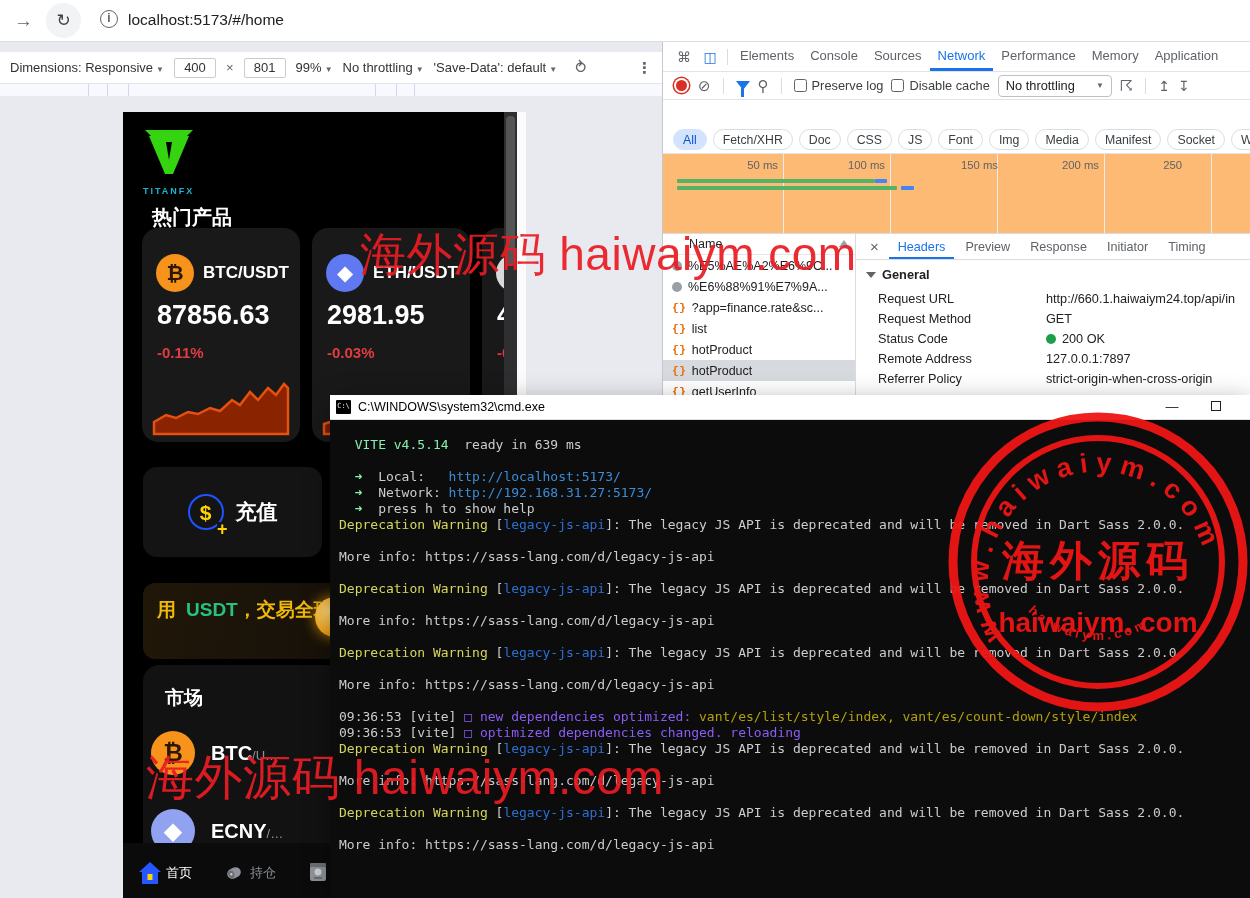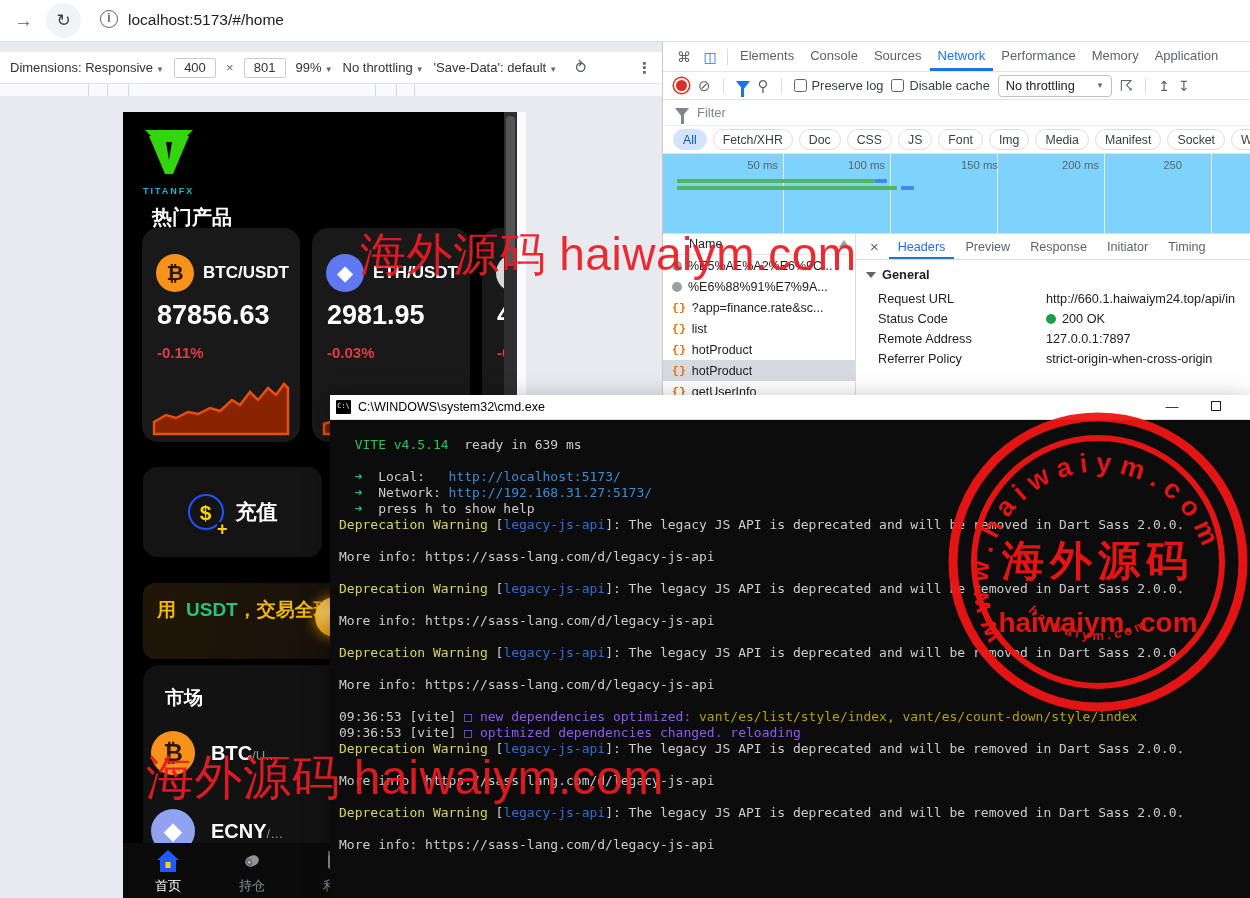--- a/index.html
+++ b/index.html
@@ -62,21 +62,21 @@
 
   .market { left:20px; top:553px; width:345px; height:233px; border-radius:16px 16px 0 0; background:#121212; overflow:hidden; }
   .mkt-title { position:absolute; left:22px; top:20px; font-size:19px; }
   .mrow { position:absolute; left:8px; width:330px; height:60px; display:flex; align-items:center; gap:16px; }
   .mrow .coin { width:44px; height:44px; font-size:24px; }
   .mpair { color:#fff; font-weight:bold; font-size:20px; }
   .msuffix { color:#8d929c; font-size:13px; font-weight:normal; }
   .mspark { margin-left:auto; margin-right:4px; }
 
   #bottom-nav { left:0; top:731px; width:381px; height:55px; background:#0b0b0c; display:flex; padding-left:14px; gap:22px; }
-  .nav-item { width:62px; display:flex; flex-direction:column; align-items:center; padding-top:5px; gap:3px; }
+  .nav-item { width:62px; display:flex; flex-direction:row; align-items:center; padding-top:5px; gap:3px; }
   .nav-label { font-size:13px; color:#8a8f98; }
   .nav-item.active .nav-label { color:#fff; }
   .nav-ico { width:26px; height:26px; display:flex; align-items:center; justify-content:center; }
 
   
   #devtools { left:662px; top:42px; width:588px; height:856px; background:#fff; border-left:1px solid #c5c8cc; z-index:3; font-size:13px; color:#3c4043; }
   #dt-tabs { position:absolute; left:0; top:0; width:588px; height:30px; display:flex; align-items:center; border-bottom:1px solid #e0e3e7; overflow:hidden; padding-left:8px; }
   .dt-ic { width:26px; text-align:center; font-size:14px; color:#5f6368; flex:0 0 auto; }
   .dt-ic.blue { color:#1a73e8; }
   .vdiv { width:1px; height:16px; background:#dadce0; margin:0 4px; flex:0 0 auto; }
@@ -92,21 +92,21 @@
   .chk { width:13px; height:13px; border:1.4px solid #5f6368; border-radius:2.5px; background:#fff; }
   .chk-wrap { display:flex; align-items:center; gap:5px; font-size:12.8px; color:#3c4043; }
   .throttle-sel { display:flex; align-items:center; justify-content:space-between; width:114px; height:22px; border:1px solid #bdc1c6; border-radius:4px; padding:0 7px; font-size:12.8px; color:#202124; background:#fff; }
   .arrow-io { font-size:14px; color:#5f6368; }
 
   #filter-row { position:absolute; left:0; top:58px; width:588px; height:26px; display:flex; align-items:center; gap:8px; padding:0 12px; border-bottom:1px solid #eceef1; color:#80868b; }
   #chips { position:absolute; left:0; top:84px; width:588px; height:28px; display:flex; align-items:center; gap:6px; padding:0 10px; border-bottom:1px solid #e0e3e7; overflow:hidden; }
   .chip { font-size:12.3px; color:#3c4043; border:1px solid #dadce0; border-radius:11px; padding:2.5px 9px; white-space:nowrap; background:#fff; }
   .chip.active { background:#d3e3fd; border-color:#d3e3fd; color:#0b57d0; }
 
-  #timeline { position:absolute; left:0; top:112px; width:588px; height:80px; background:#7dd3fc; border-bottom:1px solid #dadce0; overflow:hidden; }
+  #timeline { position:absolute; left:0; top:112px; width:588px; height:80px; background:#fdba74; border-bottom:1px solid #dadce0; overflow:hidden; }
   .tick-line { position:absolute; top:0; width:1px; height:80px; background:#ebedf0; }
   .tick-label { position:absolute; top:5px; font-size:11.3px; color:#5f6368; transform:translateX(-100%); padding-right:5px; white-space:nowrap; }
   .wbar { position:absolute; height:4px; border-radius:1px; }
 
   #req-panel { position:absolute; left:0; top:192px; width:193px; height:664px; border-right:1px solid #dadce0; overflow:hidden; }
   #req-head { height:21px; line-height:21px; padding-left:26px; font-size:12.5px; color:#202124; border-bottom:1px solid #e4e6e9; position:relative; }
   .scroll-up { position:absolute; right:6px; top:6px; width:0; height:0; border-left:5px solid transparent; border-right:5px solid transparent; border-bottom:7px solid #9aa0a6; }
   .req-row { height:21px; display:flex; align-items:center; gap:6px; padding-left:9px; font-size:12.5px; color:#202124; white-space:nowrap; overflow:hidden; }
   .req-row.selected { background:#d6d9dd; }
   .ric-json { color:#e8710a; font-weight:bold; font-size:11.5px; font-family:"Liberation Mono",monospace; }
@@ -129,21 +129,21 @@
   #cmd { left:330px; top:395px; width:920px; height:503px; z-index:4; box-shadow:0 6px 24px rgba(0,0,0,.35); }
   #cmd-title { position:absolute; left:0; top:0; width:920px; height:25px; background:#fff; display:flex; align-items:center; padding-left:6px; gap:7px; border-bottom:1px solid #dfdfdf; }
   .cmd-ico { width:15px; height:14px; background:#000; color:#e8e8e8; font-size:7px; line-height:13px; text-align:center; font-family:"DejaVu Sans Mono",monospace; border-radius:1px; }
   .cmd-title-txt { font-size:12.5px; color:#000; }
   .win-btn { position:absolute; top:0; width:36px; height:25px; text-align:center; line-height:23px; color:#222; font-size:13px; }
   .win-min { right:60px; } 
   .win-max { right:16px; }
   .win-max span { display:inline-block; width:10px; height:10px; border:1.3px solid #222; }
   #cmd-body { position:absolute; left:0; top:25px; width:920px; height:478px; background:#0c0c0c; padding:17px 0 0 9px; overflow:hidden;
     font-family:"DejaVu Sans Mono","Liberation Mono",monospace; font-size:13px; line-height:16px; white-space:pre; }
-  .c-wht { color:#cccccc; } .c-grn { color:#22c55e; } .c-grn2 { color:#8b5cf6;text-align:right; }
+  .c-wht { color:#cccccc; } .c-grn { color:#86efac; } .c-grn2 { color:#8b5cf6;text-align:right; }
   .c-url { color:#3b8dd8; } .c-yel { color:#d7d75f; } .c-lnk { color:#2e6fd4; } .c-dep { color:#b3a109; }
 
   
   .wm-line { z-index:6; color:#ea1c23; font-weight:500; white-space:nowrap; opacity:.93; letter-spacing:.5px; }
   #wm1 { left:360px; top:224px; font-size:46px; }
   #wm2 { left:146px; top:746px; font-size:48px; }
   #stamp { left:946px; top:410px; z-index:6; opacity:.95; }
 </style>
 </head>
 <body>
@@ -322,24 +322,20 @@
       <span class="throttle-sel">
           <span>No throttling</span>
           <span class="caret">▼</span>
         </span>
       <span class="gray-glyph">☈</span>
       <span class="vdiv"></span>
       <span class="arrow-io">↥</span>
       <span class="arrow-io">↧</span>
     </div>
 
-    <div id="filter-row">
-      <span class="funnel gray"></span>
-      <span>Filter</span>
-    </div>
 
     <div id="chips">
         <span class="chip active">All</span>
         <span class="chip">Fetch/XHR</span>
         <span class="chip">Doc</span>
         <span class="chip">CSS</span>
         <span class="chip">JS</span>
         <span class="chip">Font</span>
         <span class="chip">Img</span>
         <span class="chip">Media</span>
@@ -413,20 +409,26 @@
         </div>
       <div id="gen-head">
         <span class="tri-down"></span>
         <span>General</span>
       </div>
       <div id="general-rows">
           <div class="kv-row">
             <span class="kv-key">Request URL</span>
             <span class="kv-val">
               <span>http://660.1.haiwaiym24.top/api/in</span>
+            </span>
+          </div>
+          <div class="kv-row">
+            <span class="kv-key">Request Method</span>
+            <span class="kv-val">
+              <span>GET</span>
             </span>
           </div>
           <div class="kv-row">
             <span class="kv-key">Status Code</span>
             <span class="kv-val">
               <span class="dot-green"></span>
               <span>200 OK</span>
             </span>
           </div>
           <div class="kv-row">

